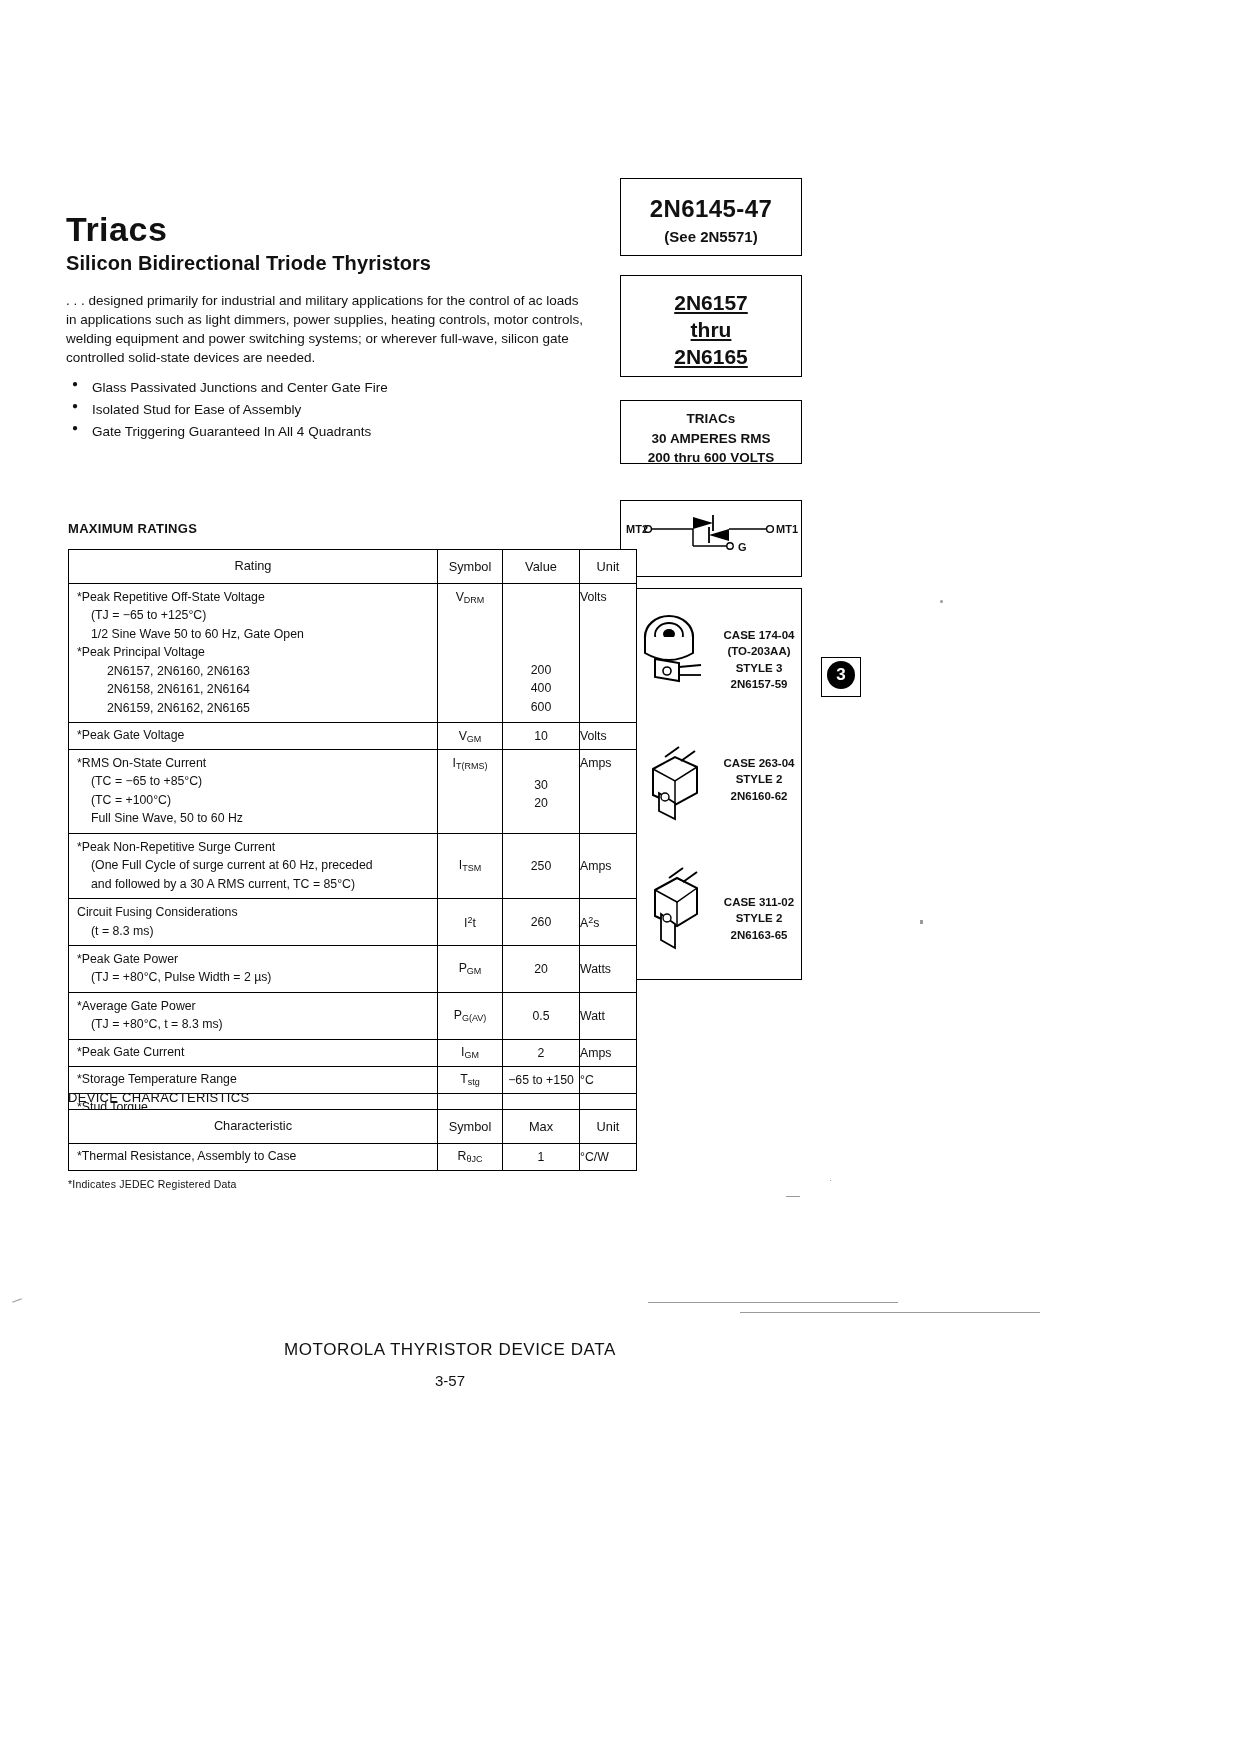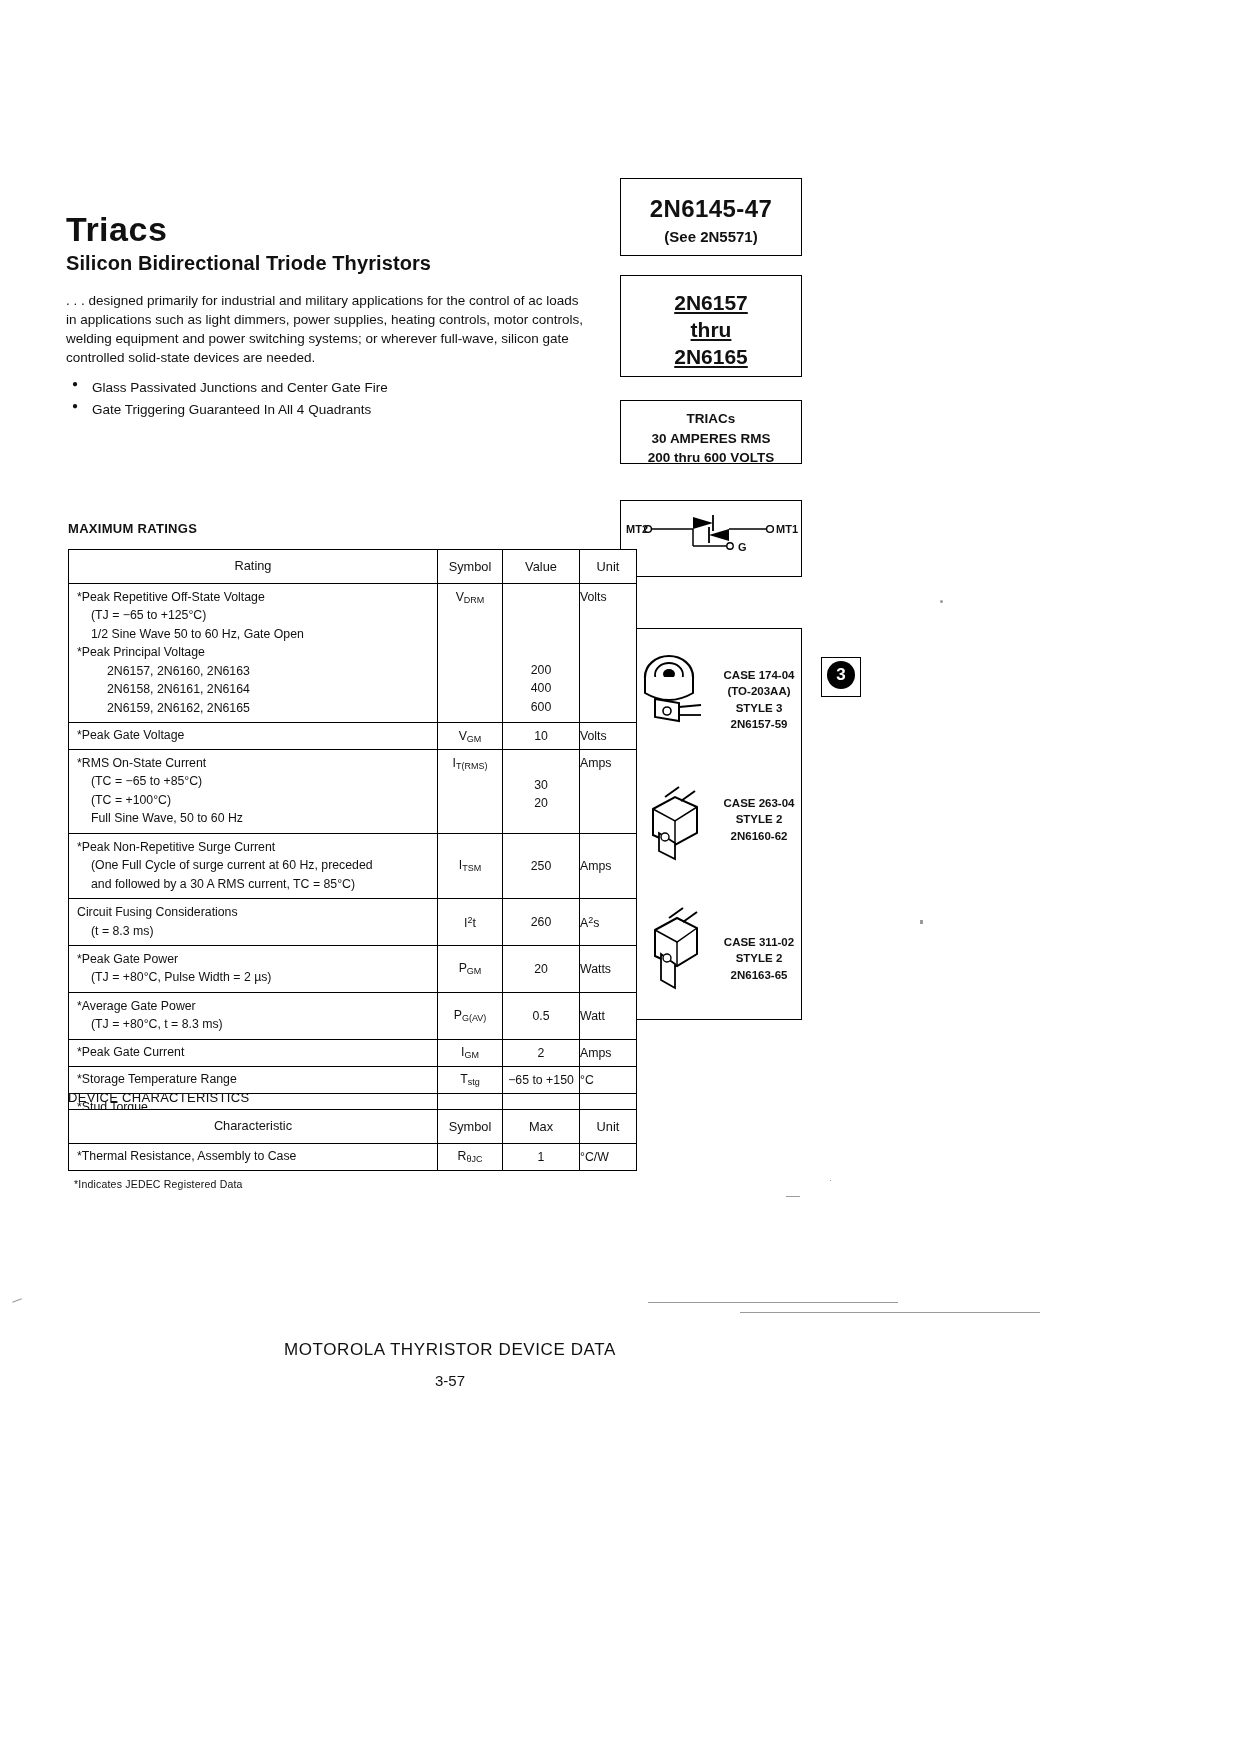--- a/index.html
+++ b/index.html
@@ -122,21 +122,20 @@
     left: 620px;
     top: 500px;
     width: 180px;
     height: 75px;
   }
   #box-cases {
     left: 620px;
     top: 588px;
     width: 180px;
     height: 390px;
-    margin-top: 40px;
   }
 
   
   .symbol-wrap {
     position: relative;
     width: 100%;
     height: 100%;
   }
   .sym-label {
     position: absolute;
@@ -233,21 +232,20 @@
   .stack { line-height: 1.5; }
   sub { font-size: 9px; vertical-align: -2px; }
   sup { font-size: 9px; vertical-align: 4px; }
 
   .note {
     position: absolute;
     left: 68px;
     top: 1178px;
     font-size: 10.5px;
     letter-spacing: 0.2px;
-    margin-left: 6px;
   }
 
   
   .footer {
     position: absolute;
     width: 100%;
     text-align: center;
     left: -170px;
   }
   #footer-title {
@@ -270,20 +268,21 @@
 <body>
 
 <div class="page">
 
   <div class="title-block">
     <h1 class="doc-title">Triacs</h1>
     <h2 class="doc-subtitle">Silicon Bidirectional Triode Thyristors</h2>
     <p class="intro">. . . designed primarily for industrial and military applications for the control of ac loads in applications such as light dimmers, power supplies, heating controls, motor controls, welding equipment and power switching systems; or wherever full-wave, silicon gate controlled solid-state devices are needed.</p>
     <ul class="bullets">
       <li>Glass Passivated Junctions and Center Gate Fire</li>
+      <li>Isolated Stud for Ease of Assembly</li>
       <li>Gate Triggering Guaranteed In All 4 Quadrants</li>
     </ul>
   </div>
 
   <div class="rbox" id="box-related">
     <div class="l1">2N6145-47</div>
     <div class="l2">(See 2N5571)</div>
   </div>
 
   <div class="rbox" id="box-series">

